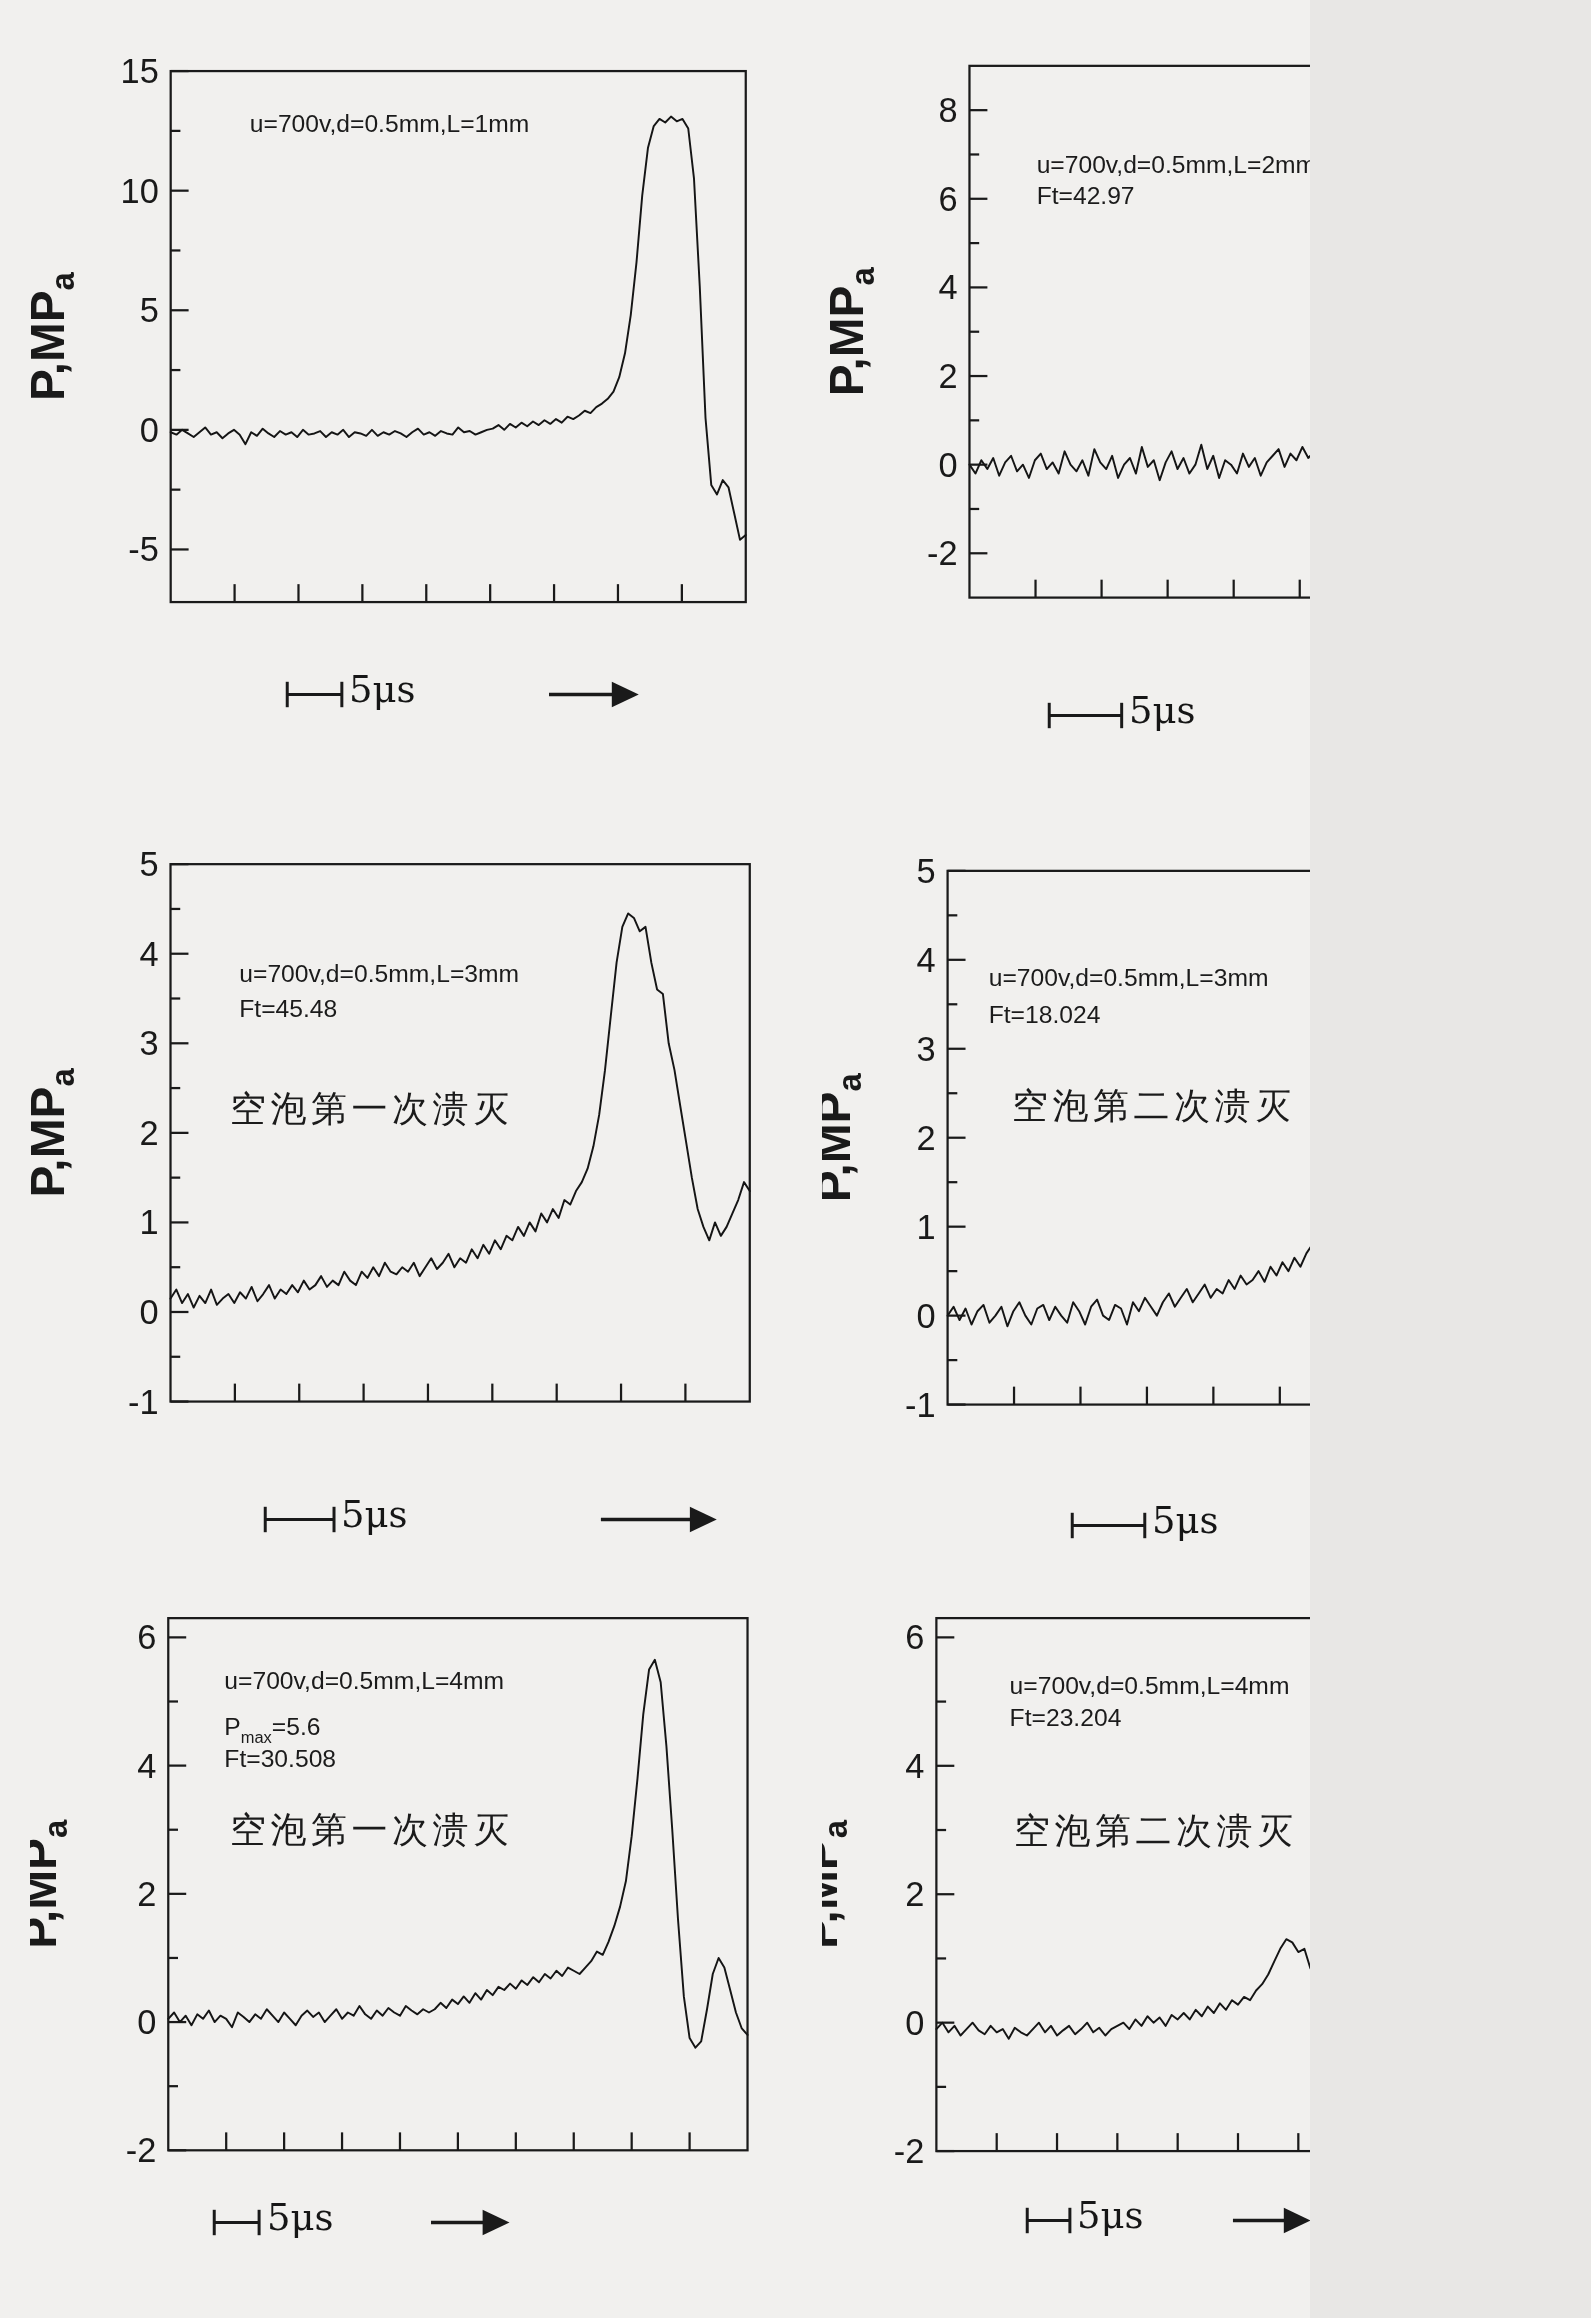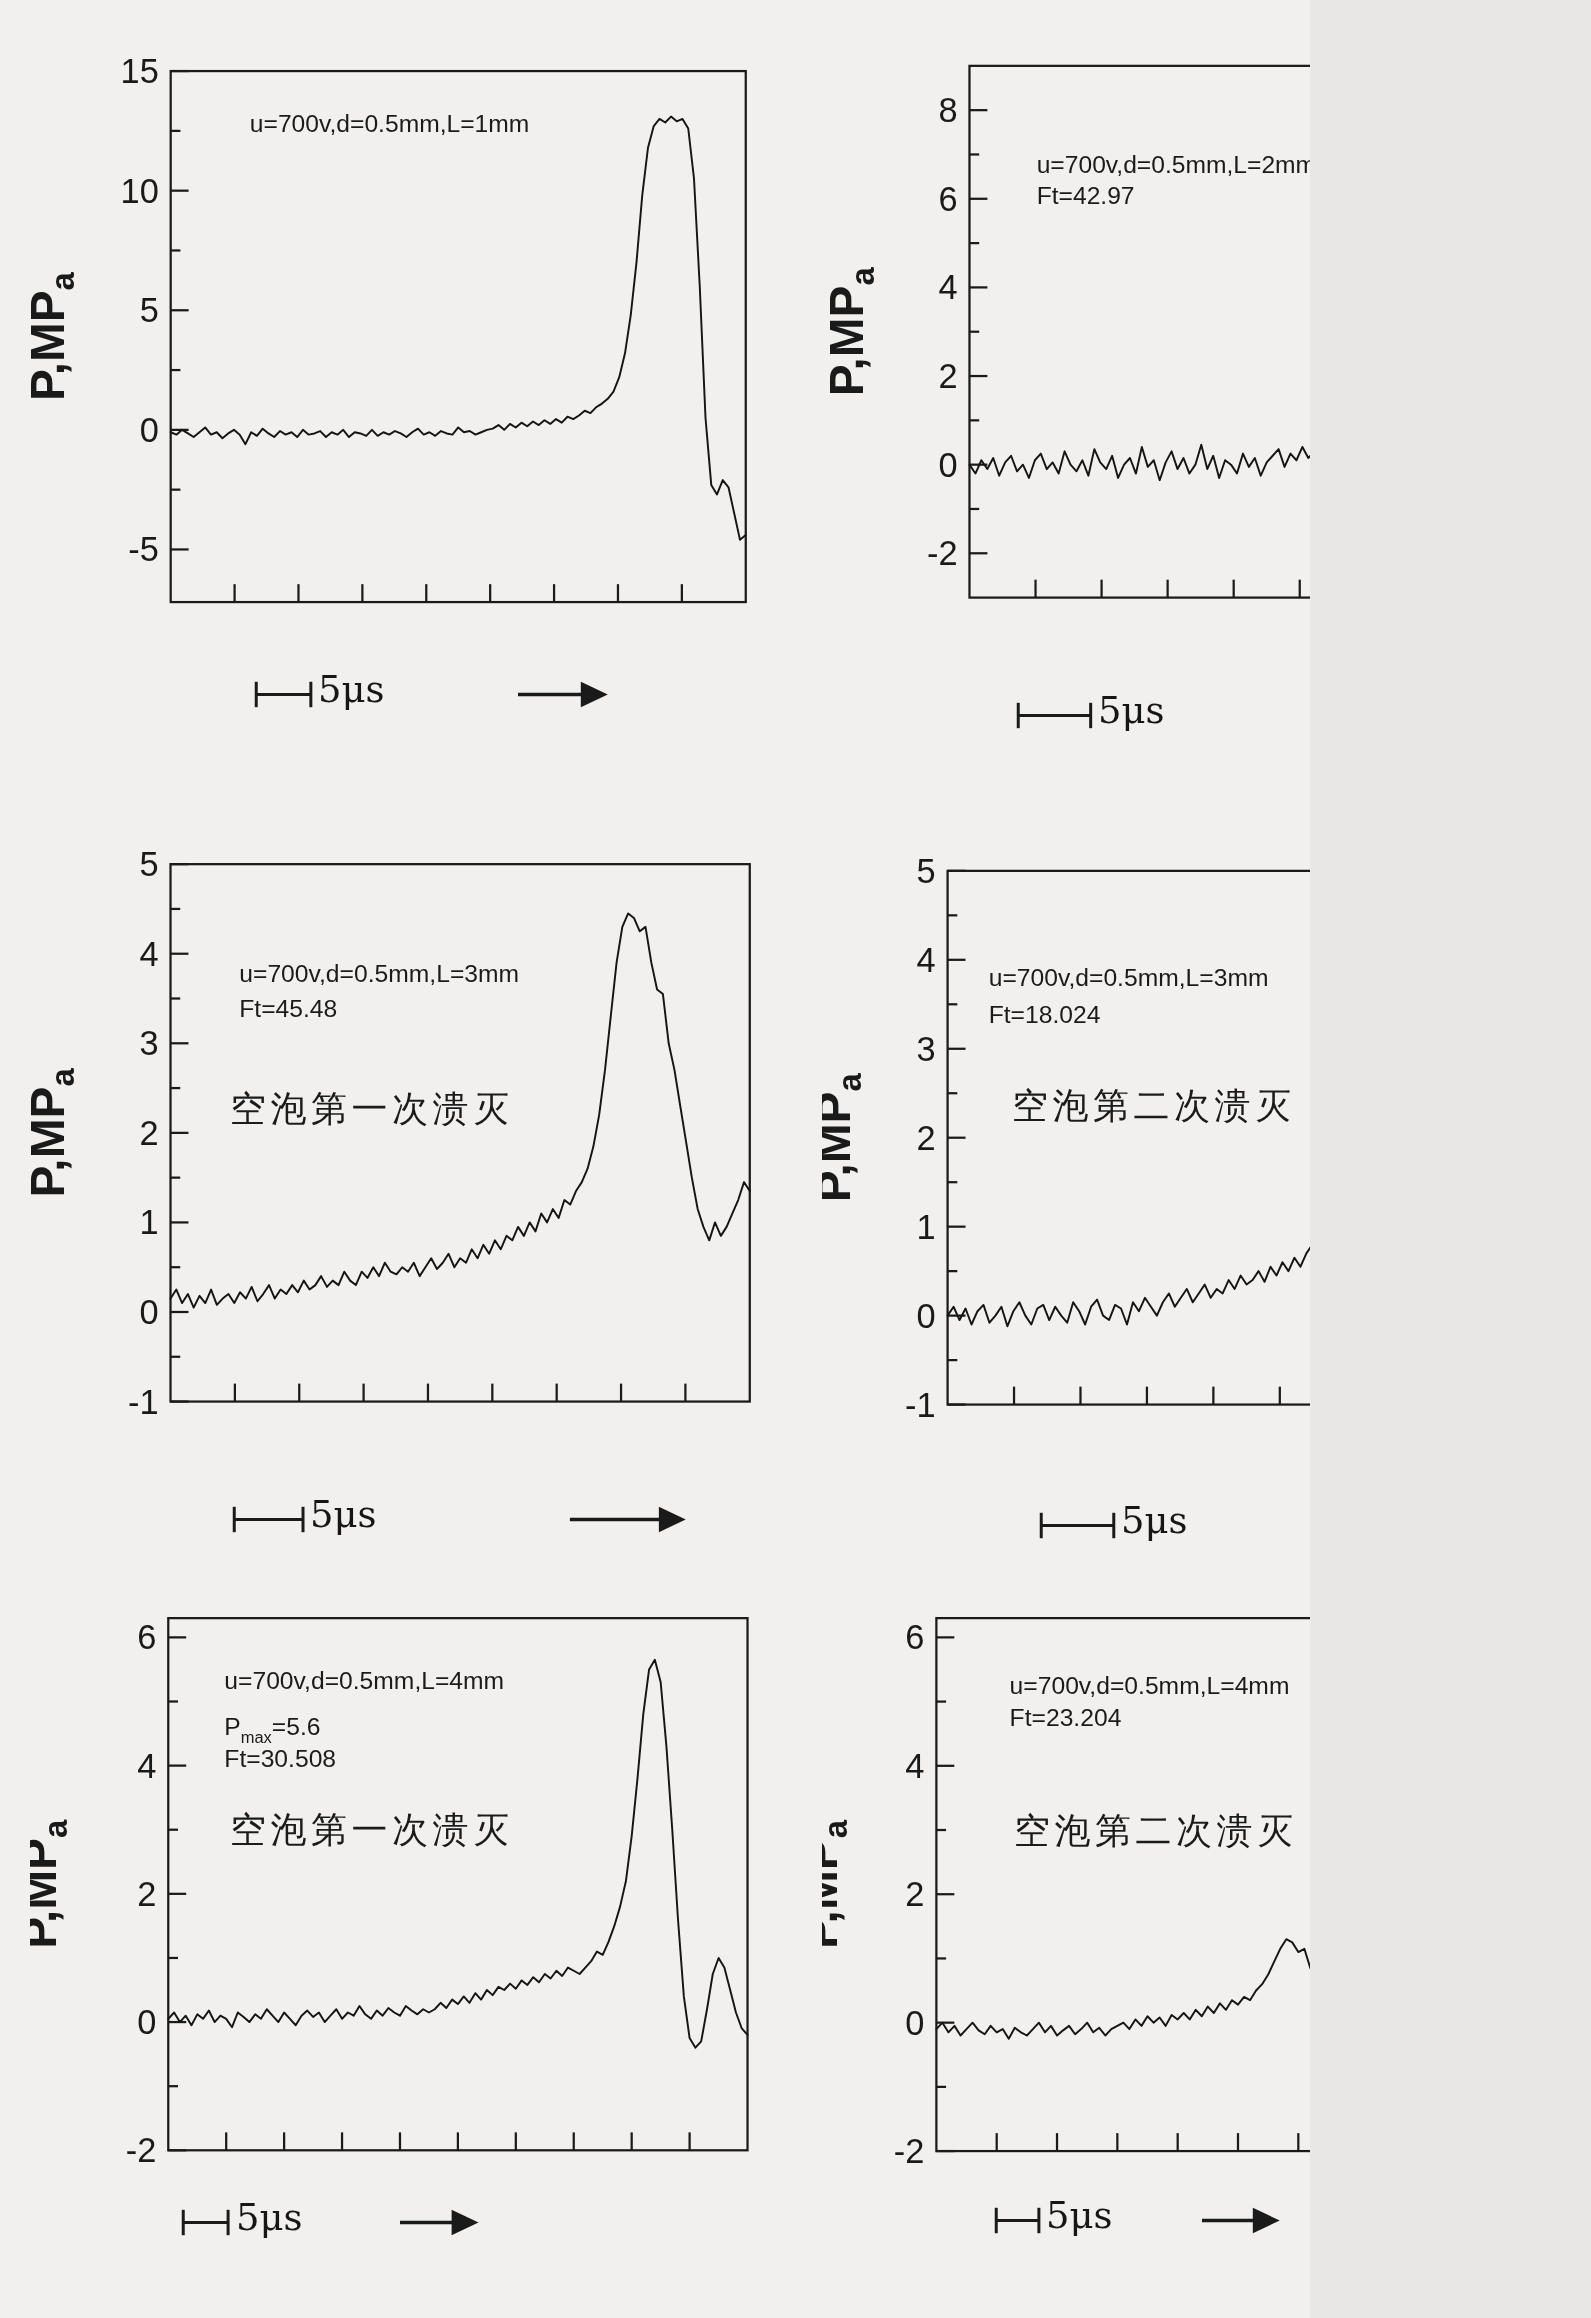--- a/index.html
+++ b/index.html
@@ -2,21 +2,21 @@
 <html style="font-size:12px"><head>
 <meta charset="utf-8">
 <style>
   html,body{margin:0;padding:0;background:#e8e7e5;}
   #page{position:relative;width:1310px;height:2319px;background:#f1f0ee;overflow:hidden;
         font-family:"Liberation Sans","DejaVu Sans",sans-serif;color:#1a1a1a;}
   .chart-block{position:absolute;}
   .chart-block svg{position:absolute;left:0;top:0;}
   .cjk{position:absolute;font-family:"DejaVu Serif","Liberation Serif",serif;
        font-size:36px;letter-spacing:4.5px;color:#1b1b1b;white-space:nowrap;}
-  .scalebar{position:absolute;}
+  .scalebar{position:absolute;margin-left:31px;}
   .scalebar svg{position:absolute;left:0;top:0;}
   .sb-label{position:absolute;top:-4.5px;font-family:"DejaVu Serif","Liberation Serif",serif;
             font-size:37px;color:#161616;white-space:nowrap;}
 </style>
 </head>
 <body>
 
 <div id="page">
   <div class="chart-block" style="left: 30px; top: 30px; width: 725px; height: 590px;">
     <svg width="725" height="590" viewBox="0 0 970 790">

